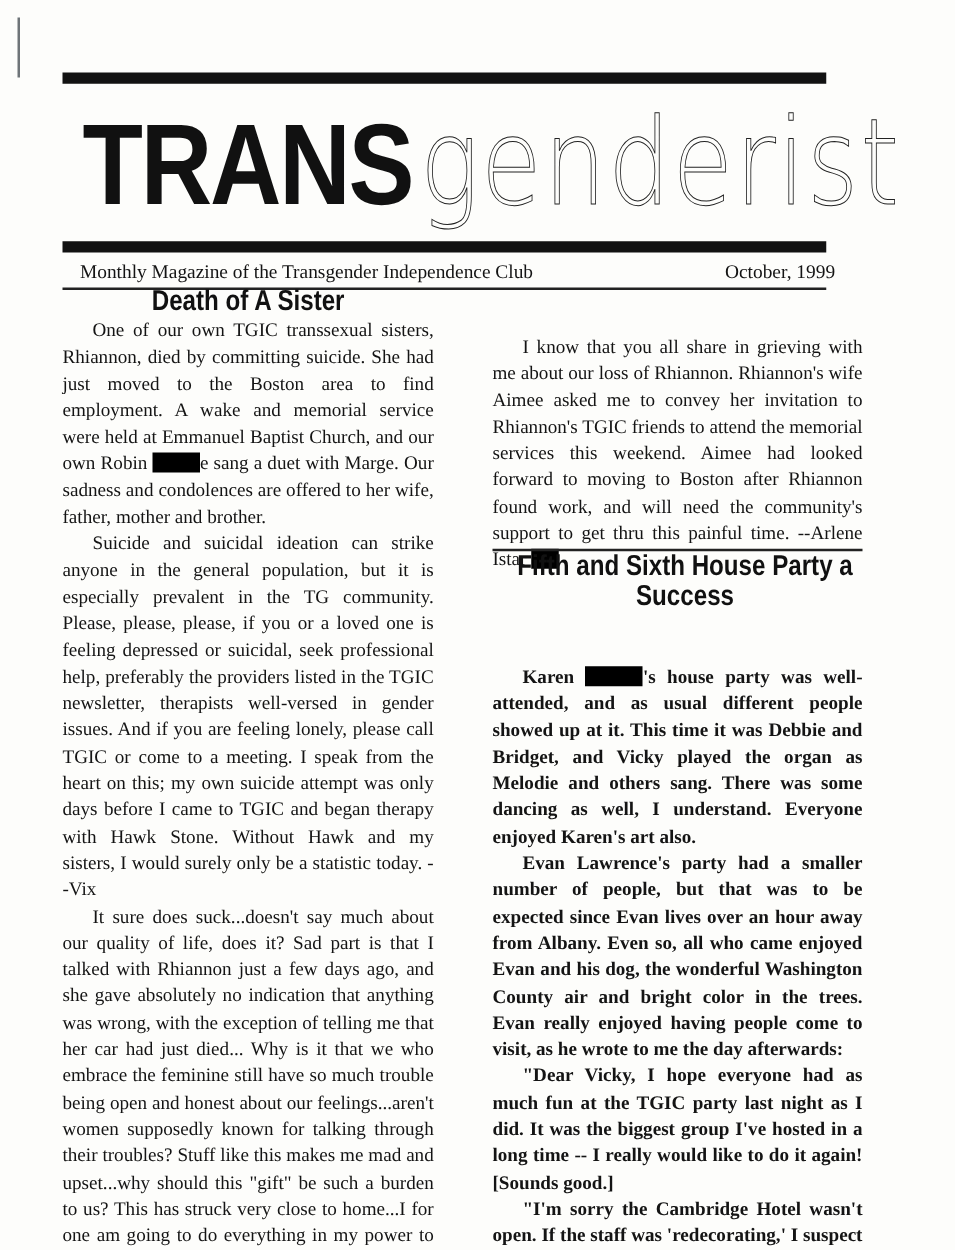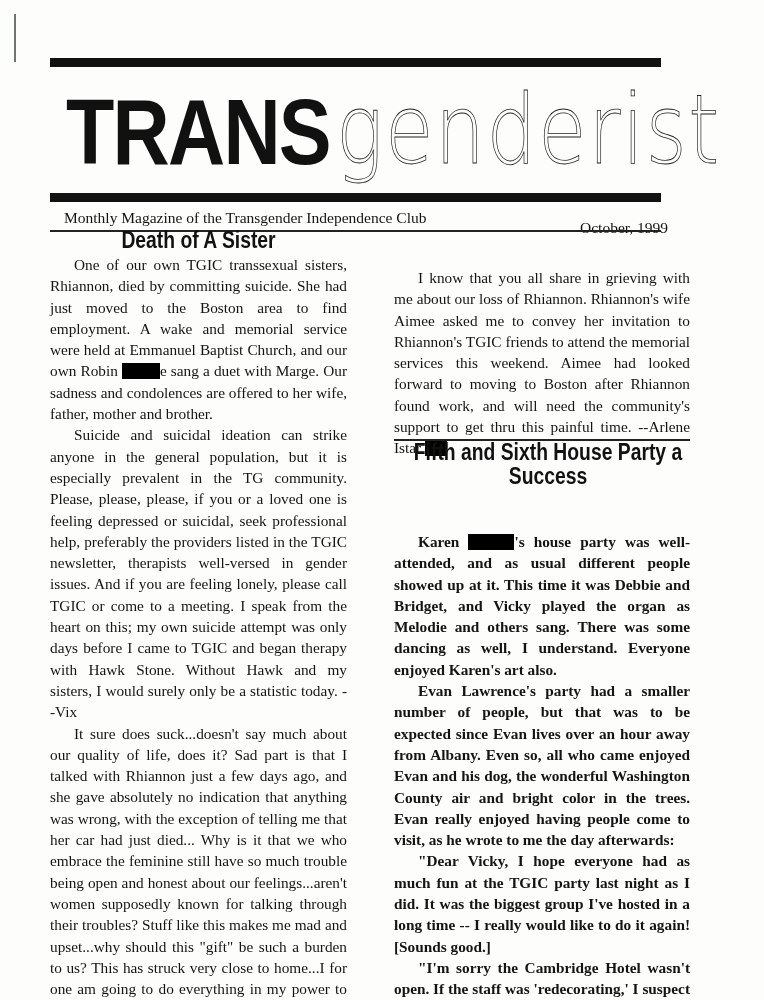--- a/index.html
+++ b/index.html
@@ -52,21 +52,21 @@
       position: absolute; left: 270px; top: -4px;
       transform: scaleX(0.82);
       transform-origin: left top;
     }
     .subtitle {
       position: absolute; left: 64px; top: 209px;
       font-size: 15.5px;
       text-align: right;
     }
     .date {
-      position: absolute; left: 580px; top: 219px;
+      position: absolute; left: 580px; top: 209px;
       font-size: 15.5px;
     }
     .col {
       position: absolute;
       font-size: 15.3px;
       line-height: 21.3px;
       text-align: justify;
     }
     .col p { margin: 0; text-indent: 24px; }
     .col-left { left: 50px; top: 254px; width: 297px; }

